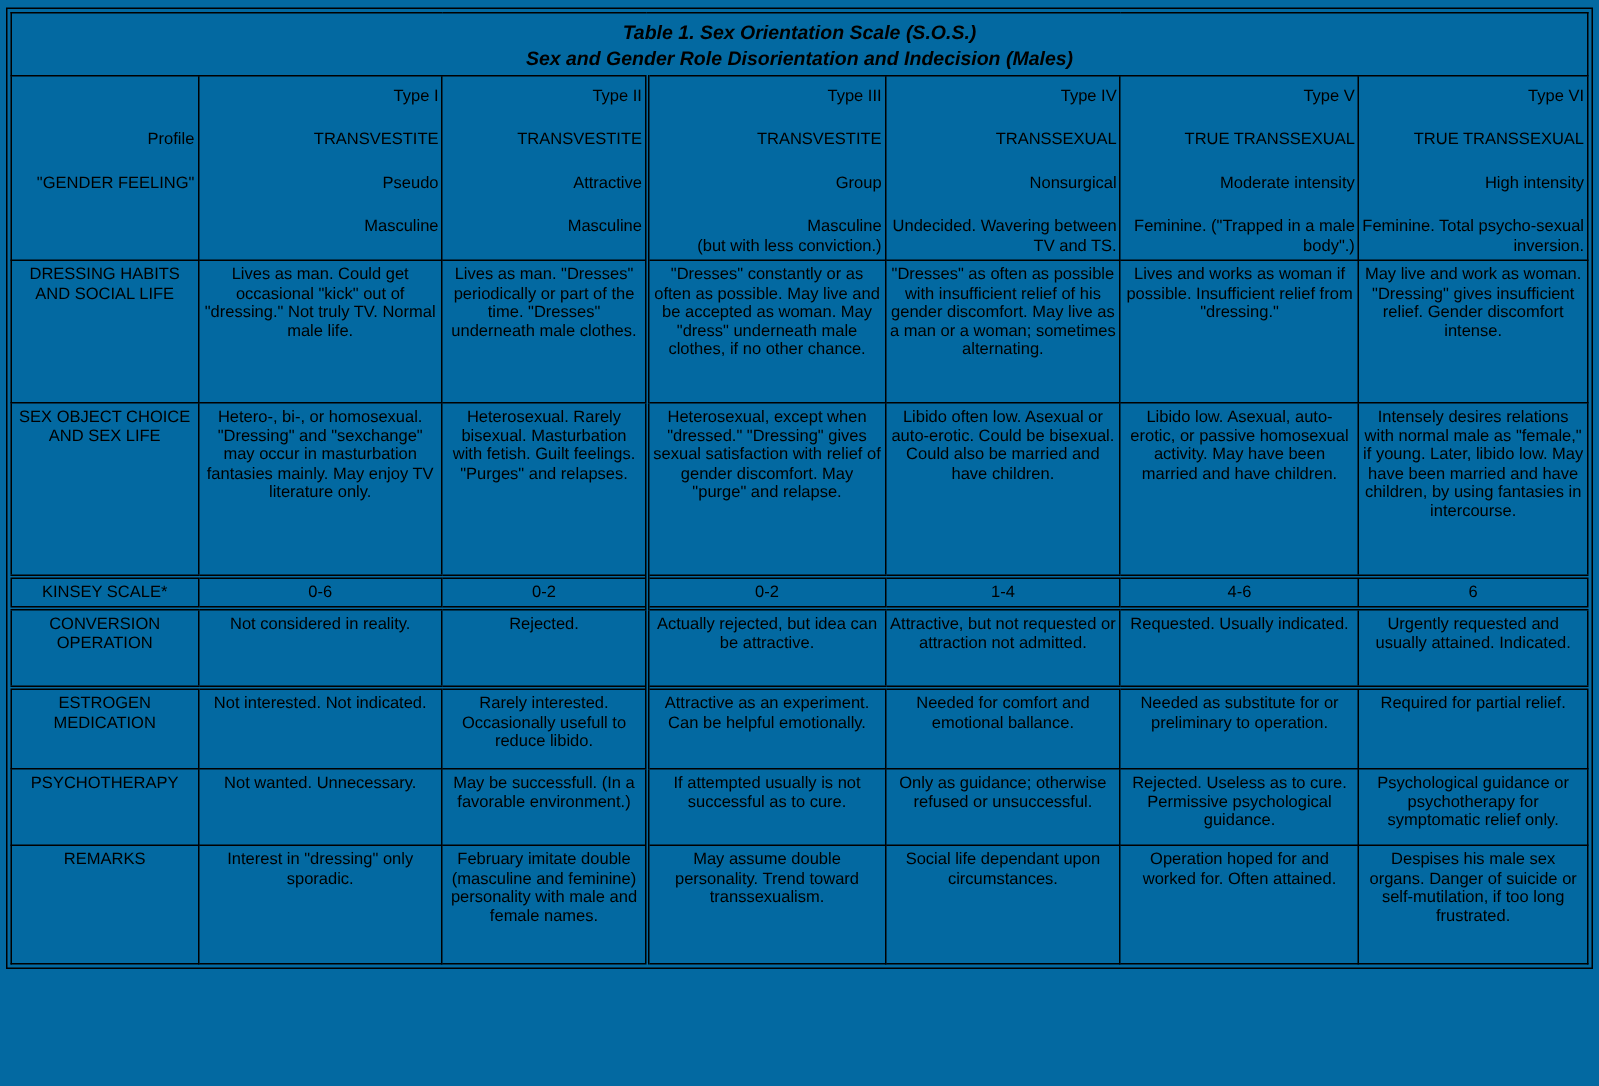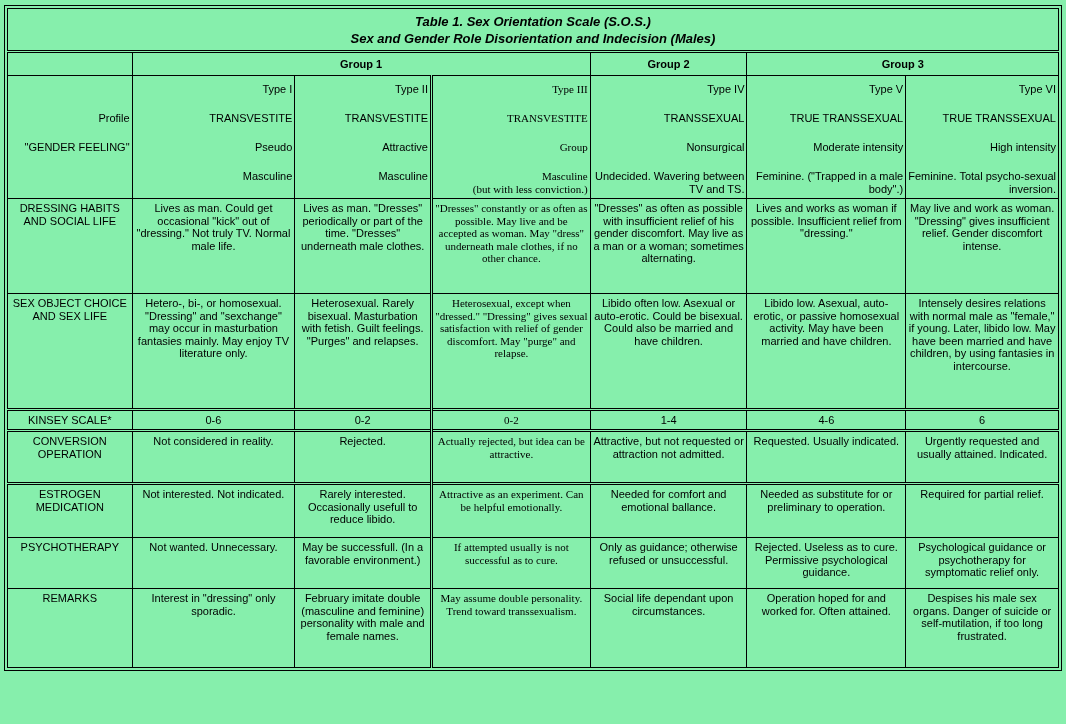--- a/index.html
+++ b/index.html
@@ -1,23 +1,23 @@
 <!DOCTYPE html>
 <html><head>
 <meta charset="utf-8">
 <style>
   html,body{margin:0;padding:0;background:#fff;color:#000;}
   body{font-family:"Liberation Sans",sans-serif;}
-  .page{width:1066px;height:724px;box-sizing:border-box;padding:5px 4px;background:#86efac;}
+  .page{width:1066px;height:724px;box-sizing:border-box;padding:5px 4px;background:#0369a1;}
   .frame{border:1px solid #000;padding:2px;box-sizing:border-box;}
   table{border-collapse:collapse;width:100%;table-layout:fixed;}
   td{border:1px solid #000;font-size:11px;line-height:12.5px;text-align:center;
      vertical-align:top;padding:3px 2px;word-wrap:break-word;}
   tr.dbl-top > td{border-top:3px double #000;}
-  td.dbl-left{border-left:3px double #000;font-family:Liberation Serif, serif;}
+  td.dbl-left{border-left:3px double #000;}
   .title-cell{font-size:13px;line-height:17px;font-weight:bold;font-style:italic;
               padding:4px 2px 3px 2px;height:32px;vertical-align:middle;}
   .group-row td{font-weight:bold;height:18px;vertical-align:middle;padding:2px;}
   .profile-row td{height:112px;padding-top:7px;text-align:right;}
   .pslot{height:29px;}
   .row-dressing td{height:88px;}
   .row-sexobject td{height:108px;}
   .row-kinsey td{height:14px;vertical-align:middle;padding:2px;}
   .row-conversion td{height:44px;}
   .row-estrogen td{height:46px;}
@@ -42,26 +42,20 @@
   </colgroup>
 
   <tbody>
           <tr>
     <td colspan="7" class="title-cell">
       <div>Table 1. Sex Orientation Scale (S.O.S.)</div>
       <div>Sex and Gender Role Disorientation and Indecision (Males)</div>
     </td>
   </tr>
 
-  <tr class="dbl-top group-row">
-    <td></td>
-    <td colspan="3">Group 1</td>
-    <td>Group 2</td>
-    <td colspan="2">Group 3</td>
-  </tr>
 
   <tr class="profile-row">
     <td>
       <div class="pslot"></div>
       <div class="pslot">Profile</div>
       <div class="pslot">"GENDER FEELING"</div>
     </td>
     <td>
       <div class="pslot">Type I</div>
       <div class="pslot">TRANSVESTITE</div>

